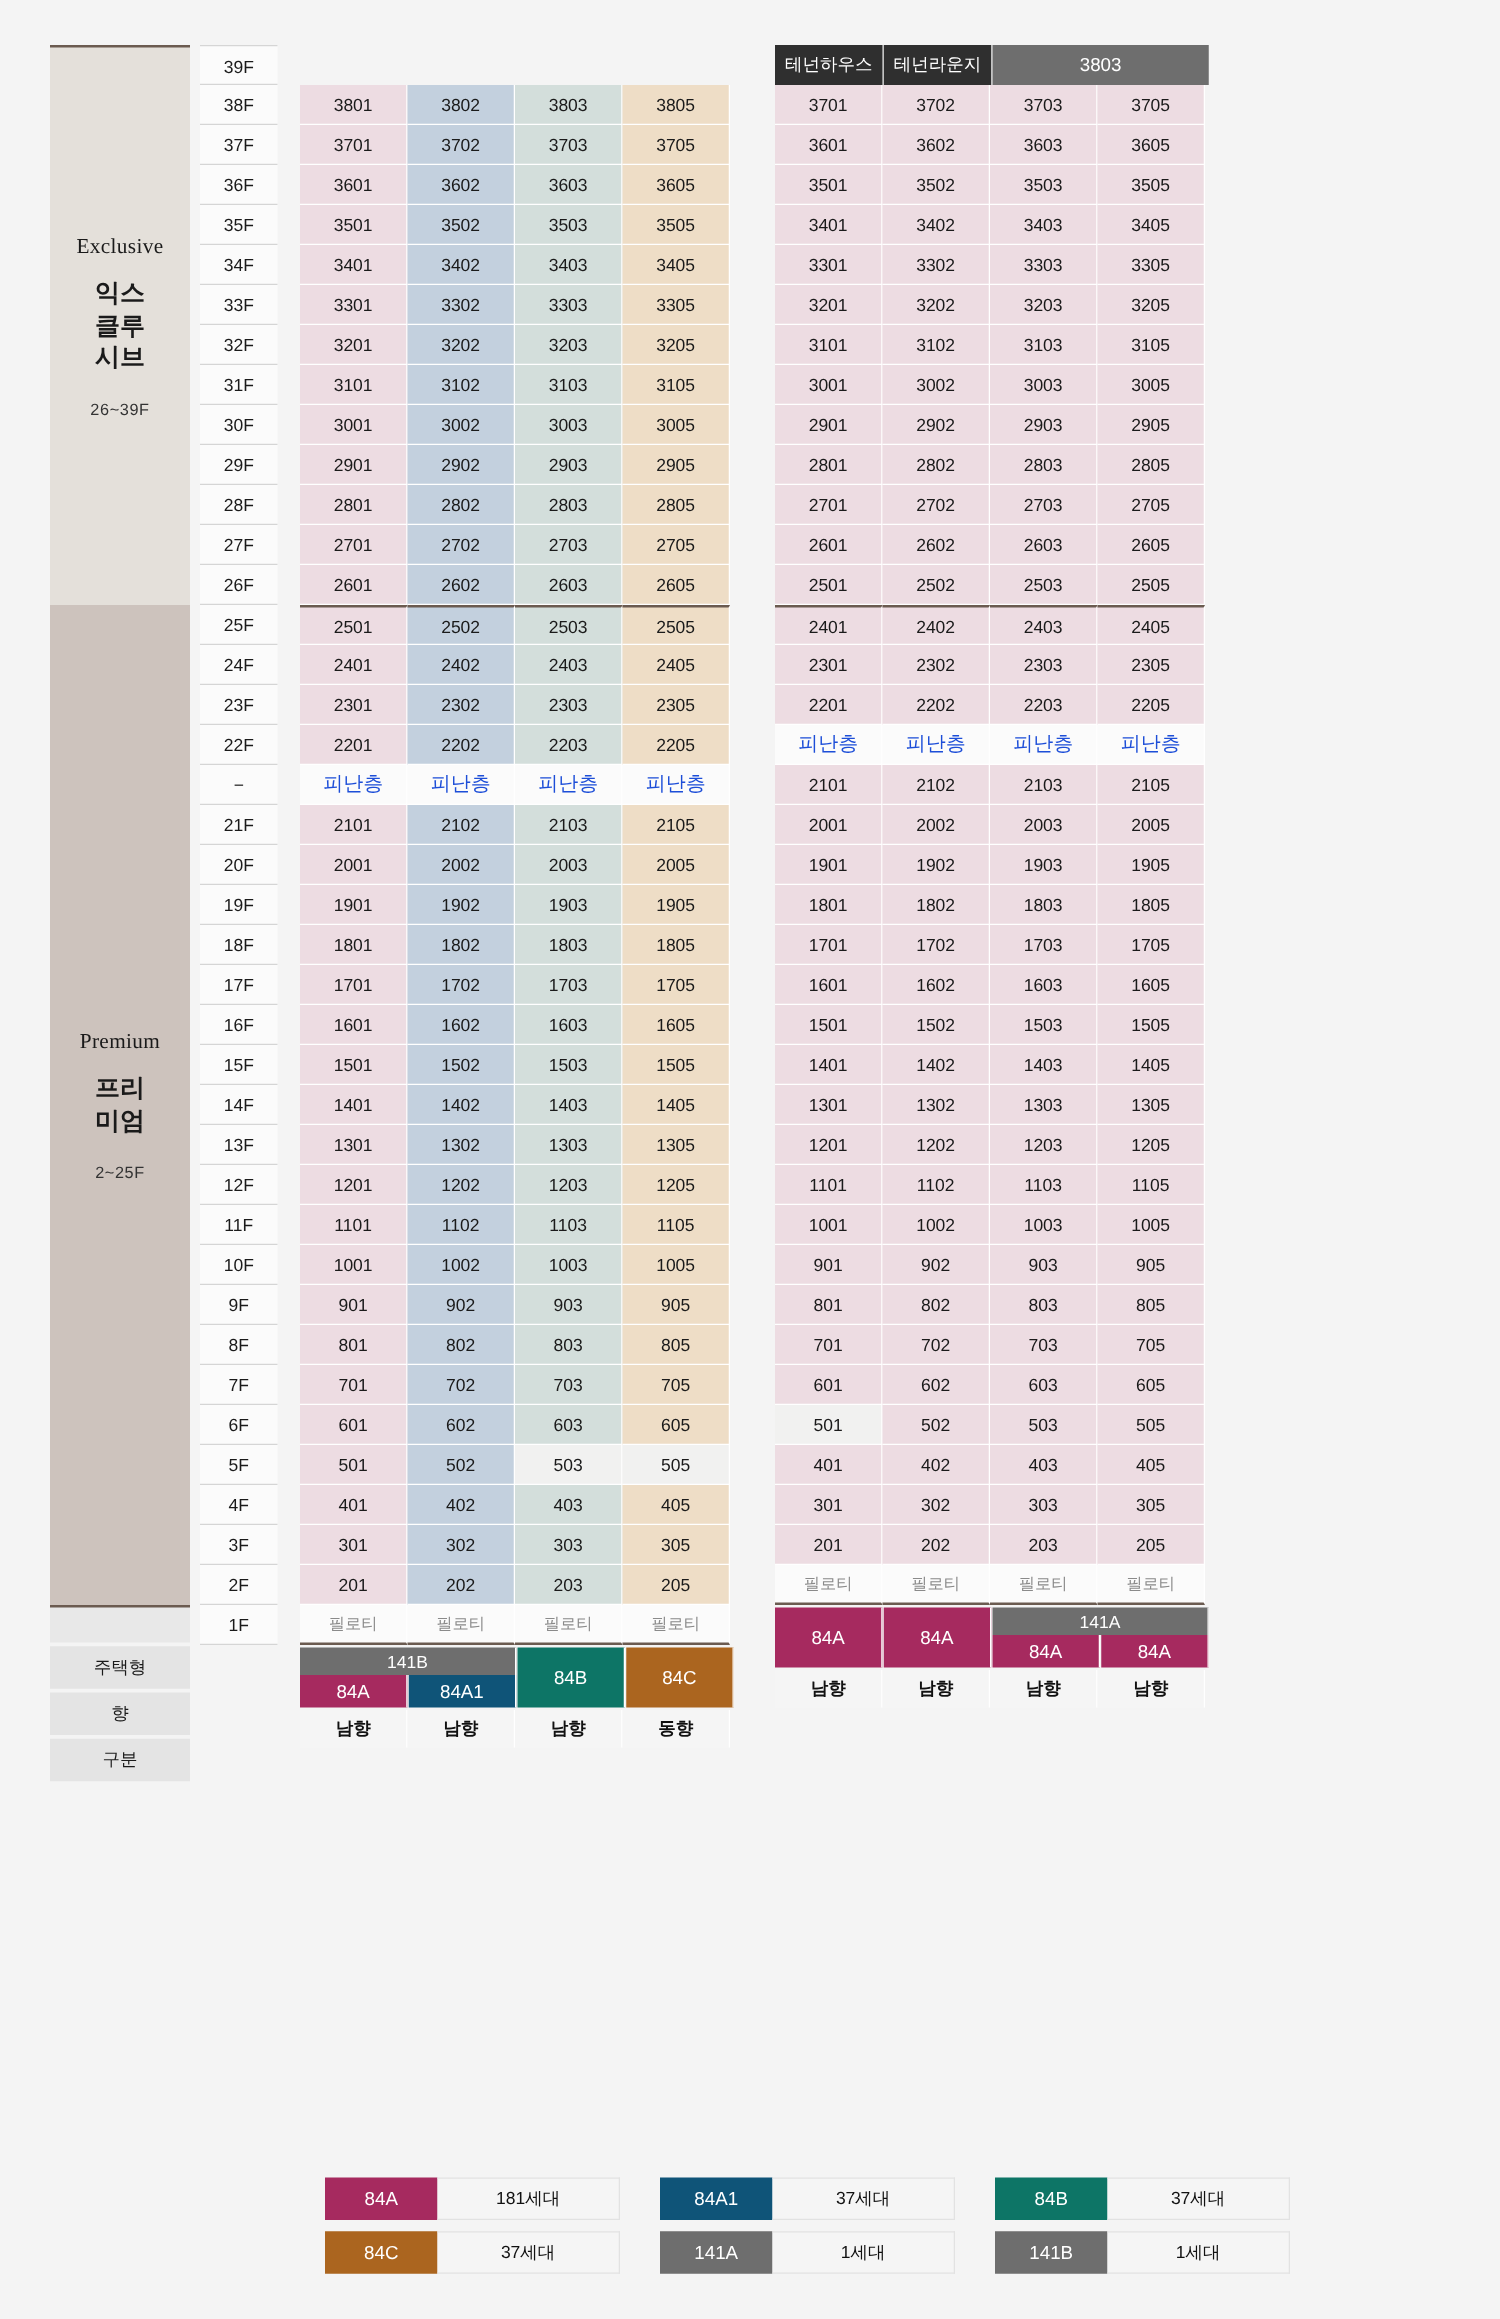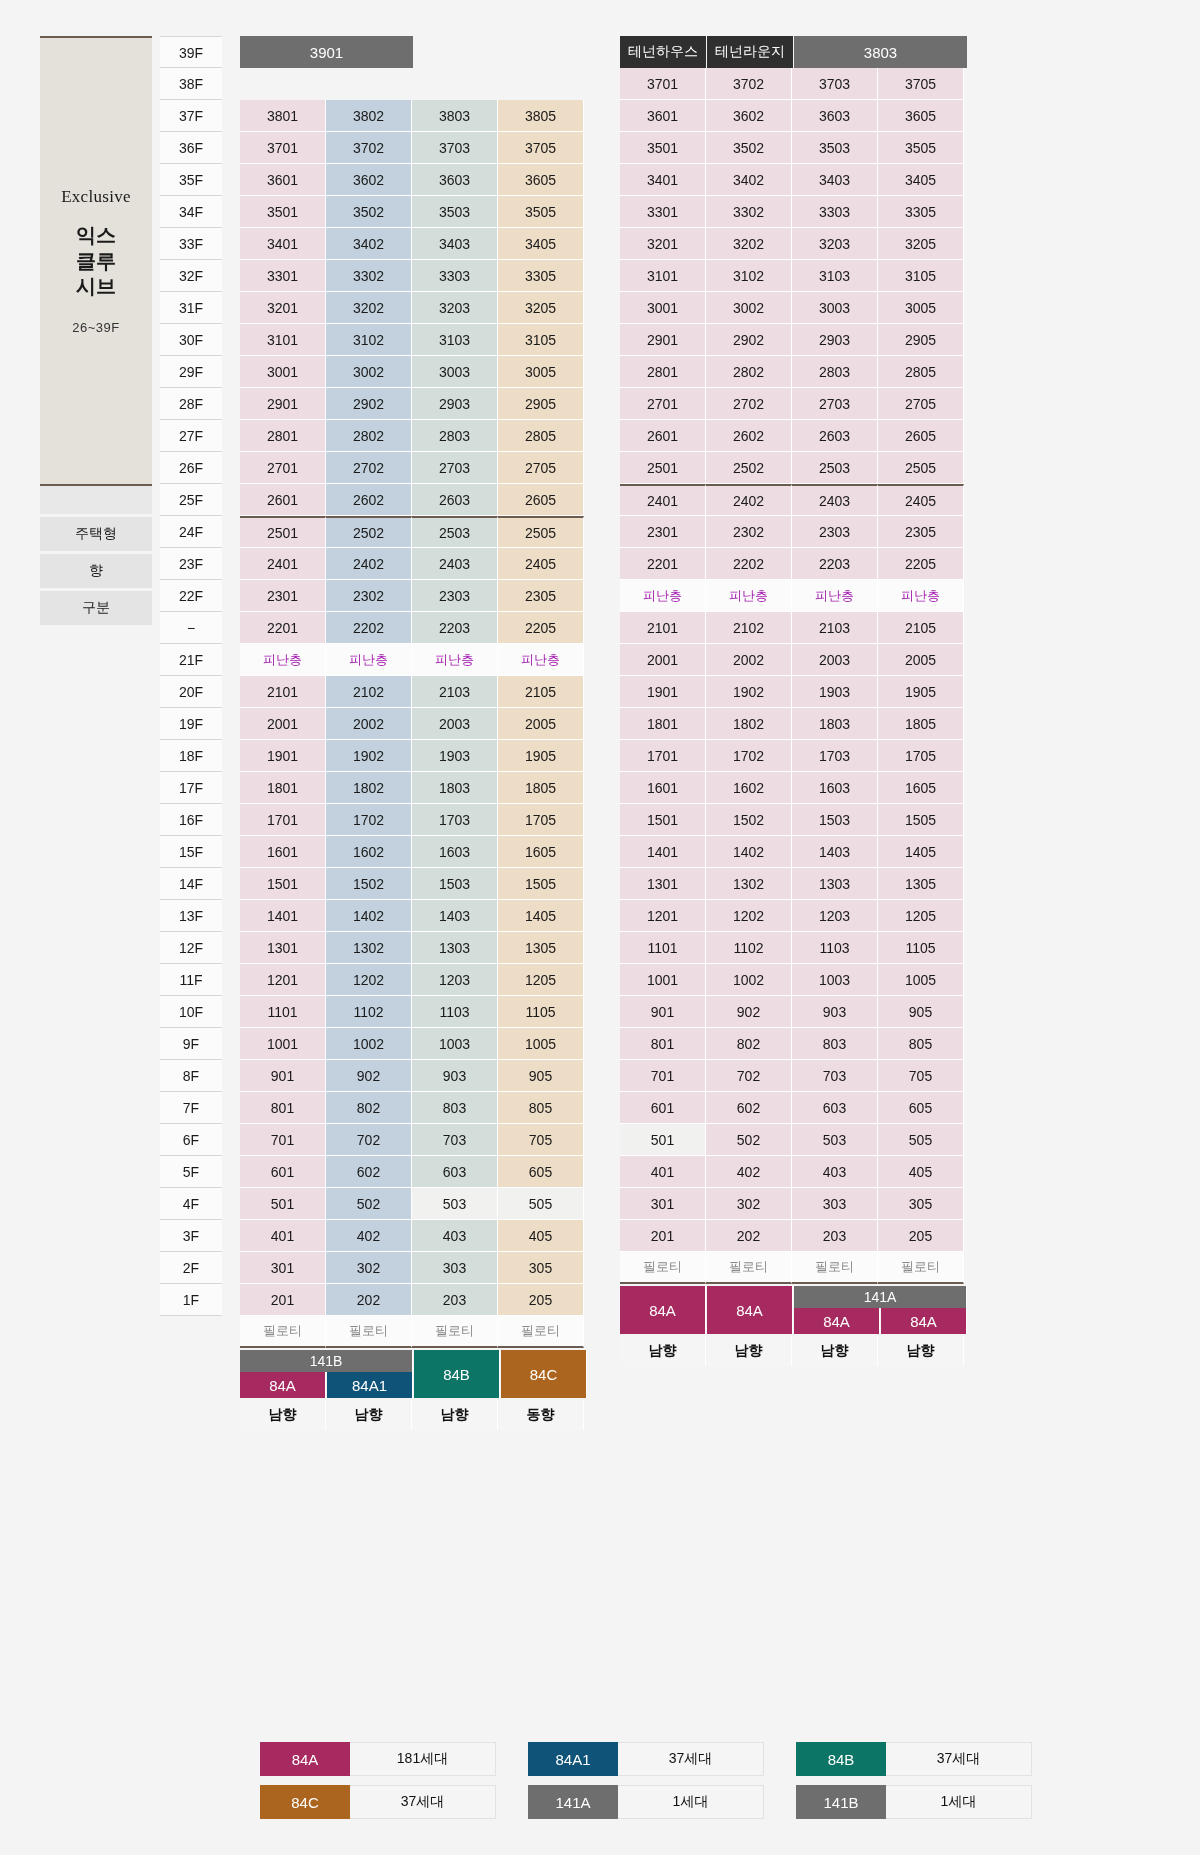--- a/index.html
+++ b/index.html
@@ -71,21 +71,21 @@
   .hdr.dark { background: #2f2f2f; font-size: 14px; }
   .hdr.blank { background: transparent; }
 
   .urow { display: flex; height: 32px; }
   .ucell {
     display: flex; align-items: center; justify-content: center;
     font-size: 14px; color: #1a1a1a;
     border-right: 1px solid #ffffff;
     border-bottom: 1px solid #ffffff;
   }
-  .ucell.refuge { color: #a21caf; font-size: 13px; background: #fbfbfb !important; }
+  .ucell.refuge { color: #1d4ed8; font-size: 16px; background: #fbfbfb !important; }
   .ucell.piloti { color: #8a8a8a; font-size: 13px; background: #fbfbfb !important; }
   .zone-sep { border-top: 2px solid #6b5b50; }
   .unit-bottom-sep { border-bottom: 2px solid #6b5b50; }
 
   
   .typerow { display: flex; }
   .typecell {
     display: flex; align-items: center; justify-content: center;
     color: #fff; font-size: 15px;
     border-right: 1px solid #fff;
@@ -130,20 +130,28 @@
 
     <div class="leftcol">
       <div class="zone exclusive" id="zone-exclusive" style="height: 448px;">
         <div class="zone-en">Exclusive</div>
         <div class="zone-kr">
           <div>익스</div>
           <div>클루</div>
           <div>시브</div>
         </div>
         <div class="zone-range">26~39F</div>
+      </div>
+      <div class="zone premium" id="zone-premium" style="height: 800px;">
+        <div class="zone-en">Premium</div>
+        <div class="zone-kr">
+          <div>프리</div>
+          <div>미엄</div>
+        </div>
+        <div class="zone-range">2~25F</div>
       </div>
       <div class="leftsmall"></div>
       <div class="botlabel">주택형</div>
       <div class="botlabel">향</div>
       <div class="botlabel">구분</div>
     </div>
 
     <div class="floorcol">
         <div class="fcell first">39F</div>
         <div class="fcell">38F</div>
@@ -181,24 +189,20 @@
         <div class="fcell">7F</div>
         <div class="fcell">6F</div>
         <div class="fcell">5F</div>
         <div class="fcell">4F</div>
         <div class="fcell">3F</div>
         <div class="fcell">2F</div>
         <div class="fcell">1F</div>
       </div>
 
     <div class="dongwrap" id="dong101">
-        <div class="hdrrow">
-          <div class="hdr gray" style="width: 173px; margin-right: 1px;">3901</div>
-          <div class="hdr blank" style="width: 173px; margin-right: 1px;"></div>
-        </div>
         <div class="urow">
           <div class="ucell" style="width: 86px; background: transparent; border-right: none; border-bottom: none;"></div>
           <div class="ucell" style="width: 86px; background: transparent; border-right: none; border-bottom: none;"></div>
           <div class="ucell" style="width: 86px; background: transparent; border-right: none; border-bottom: none;"></div>
           <div class="ucell" style="width: 86px; background: transparent; border-right: none; border-bottom: none;"></div>
         </div>
         <div class="urow">
           <div class="ucell" style="width: 86px; background: rgb(237, 220, 226);">3801</div>
           <div class="ucell" style="width: 86px; background: rgb(195, 208, 222);">3802</div>
           <div class="ucell" style="width: 86px; background: rgb(211, 222, 219);">3803</div>

